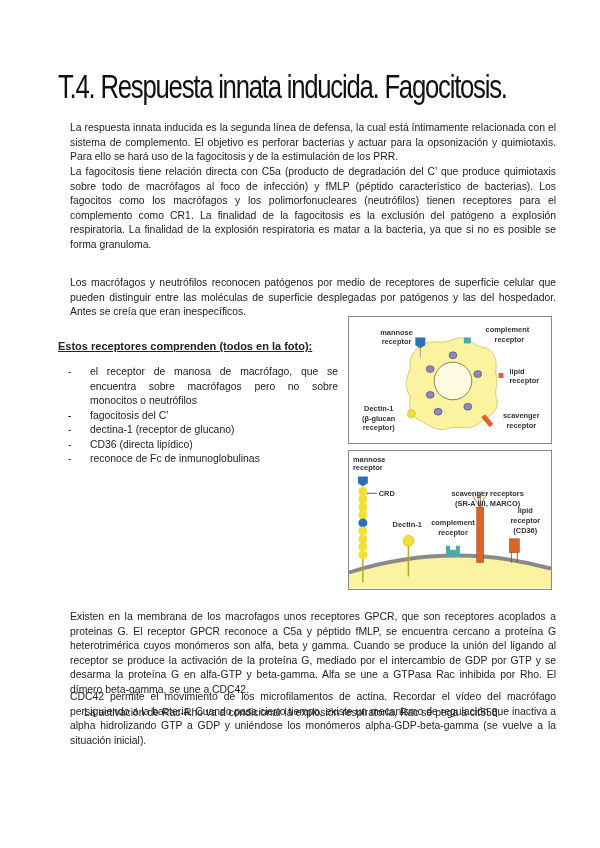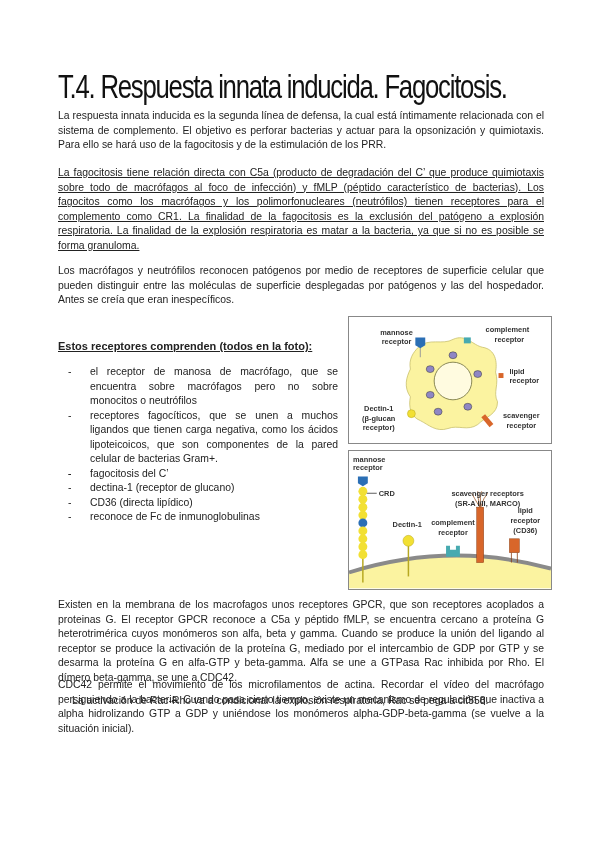--- a/index.html
+++ b/index.html
@@ -1,20 +1,20 @@
 <!DOCTYPE html>
 <html><head>
 <meta charset="utf-8">
 <style>
   html, body { margin: 0; padding: 0; background: #ffffff; }
   body { width: 600px; height: 848px; position: relative; overflow: hidden; color: #222; font-family: "Liberation Sans", sans-serif; }
   .title { position: absolute; left: 58px; top: 46px; width: 500px; font-family: "Liberation Sans", sans-serif; font-size: 33px; letter-spacing: -1.6px; transform: scaleX(0.78); transform-origin: left top; white-space: nowrap; color: #111; font-weight: normal; }
-  .para { position: absolute; left: 58px; width: 486px; font-size: 10.4px; line-height: 14.5px; text-align: justify; color: #222; margin: 0; }
+  .para { position: absolute; left: 58px; width: 486px; font-size: 10.4px; line-height: 14.5px; text-align: justify; color: #222; margin: 12px; }
   .p1 { top: 109px; }
-  .p2 { top: 166px; text-decoration: underline; }
+  .p2 { top: 153px; }
   .p3 { top: 264px; }
   .p4 { top: 598px; }
   .p5 { top: 694px; padding-left: 14px; }
   .p5b { top: 678px; }
   .list-heading { position: absolute; left: 58px; top: 340px; font-size: 11px; font-weight: bold; text-decoration: underline; color: #222; }
   .list { position: absolute; left: 58px; top: 365px; width: 280px; margin: 0; padding: 0; list-style: none; }
   .list li { position: relative; padding-left: 32px; font-size: 10.4px; line-height: 14.5px; text-align: justify; color: #222; }
   .list li .dash { position: absolute; left: 10px; top: 0; }
   .figure { position: absolute; left: 348px; top: 316px; width: 204px; }
   .fig-box { border: 1.5px solid #888; background: #fff; position: relative; }
@@ -28,21 +28,21 @@
 
 <h1 class="title">T.4. Respuesta innata inducida. Fagocitosis.</h1>
 
 <p class="para p1">La respuesta innata inducida es la segunda línea de defensa, la cual está íntimamente relacionada con el sistema de complemento. El objetivo es perforar bacterias y actuar para la opsonización y quimiotaxis. Para ello se hará uso de la fagocitosis y de la estimulación de los PRR.</p>
 <p class="para p2">La fagocitosis tiene relación directa con C5a (producto de degradación del C’ que produce quimiotaxis sobre todo de macrófagos al foco de infección) y fMLP (péptido característico de bacterias). Los fagocitos como los macrófagos y los polimorfonucleares (neutrófilos) tienen receptores para el complemento como CR1. La finalidad de la fagocitosis es la exclusión del patógeno a explosión respiratoria. La finalidad de la explosión respiratoria es matar a la bacteria, ya que si no es posible se forma granuloma.</p>
 <p class="para p3">Los macrófagos y neutrófilos reconocen patógenos por medio de receptores de superficie celular que pueden distinguir entre las moléculas de superficie desplegadas por patógenos y las del hospedador. Antes se creía que eran inespecíficos.</p>
 
 <div class="list-heading">Estos receptores comprenden (todos en la foto):</div>
 <ul class="list">
   <li><span class="dash">-</span><span>el receptor de manosa de macrófago, que se encuentra sobre macrófagos pero no sobre monocitos o neutrófilos</span></li>
-  <li><span class="dash">-</span><span>receptores fagocíticos, que se unen a muchos ligandos que tienen carga negativa, como los ácidos lipoteicoicos, que son componentes de la pared celular de bacterias Gram+.</span></li>
+  <li><span class="dash">-</span></li>
   <li><span class="dash">-</span></li>
   <li><span class="dash">-</span><span>fagocitosis del C’</span></li>
   <li><span class="dash">-</span><span>dectina-1 (receptor de glucano)</span></li>
   <li><span class="dash">-</span><span>CD36 (directa lipídico)</span></li>
   <li><span class="dash">-</span><span>reconoce de Fc de inmunoglobulinas</span></li>
 </ul>
 
 <div class="figure">
   <div class="fig-box fig-top">
     <svg viewBox="0 0 204 126">

